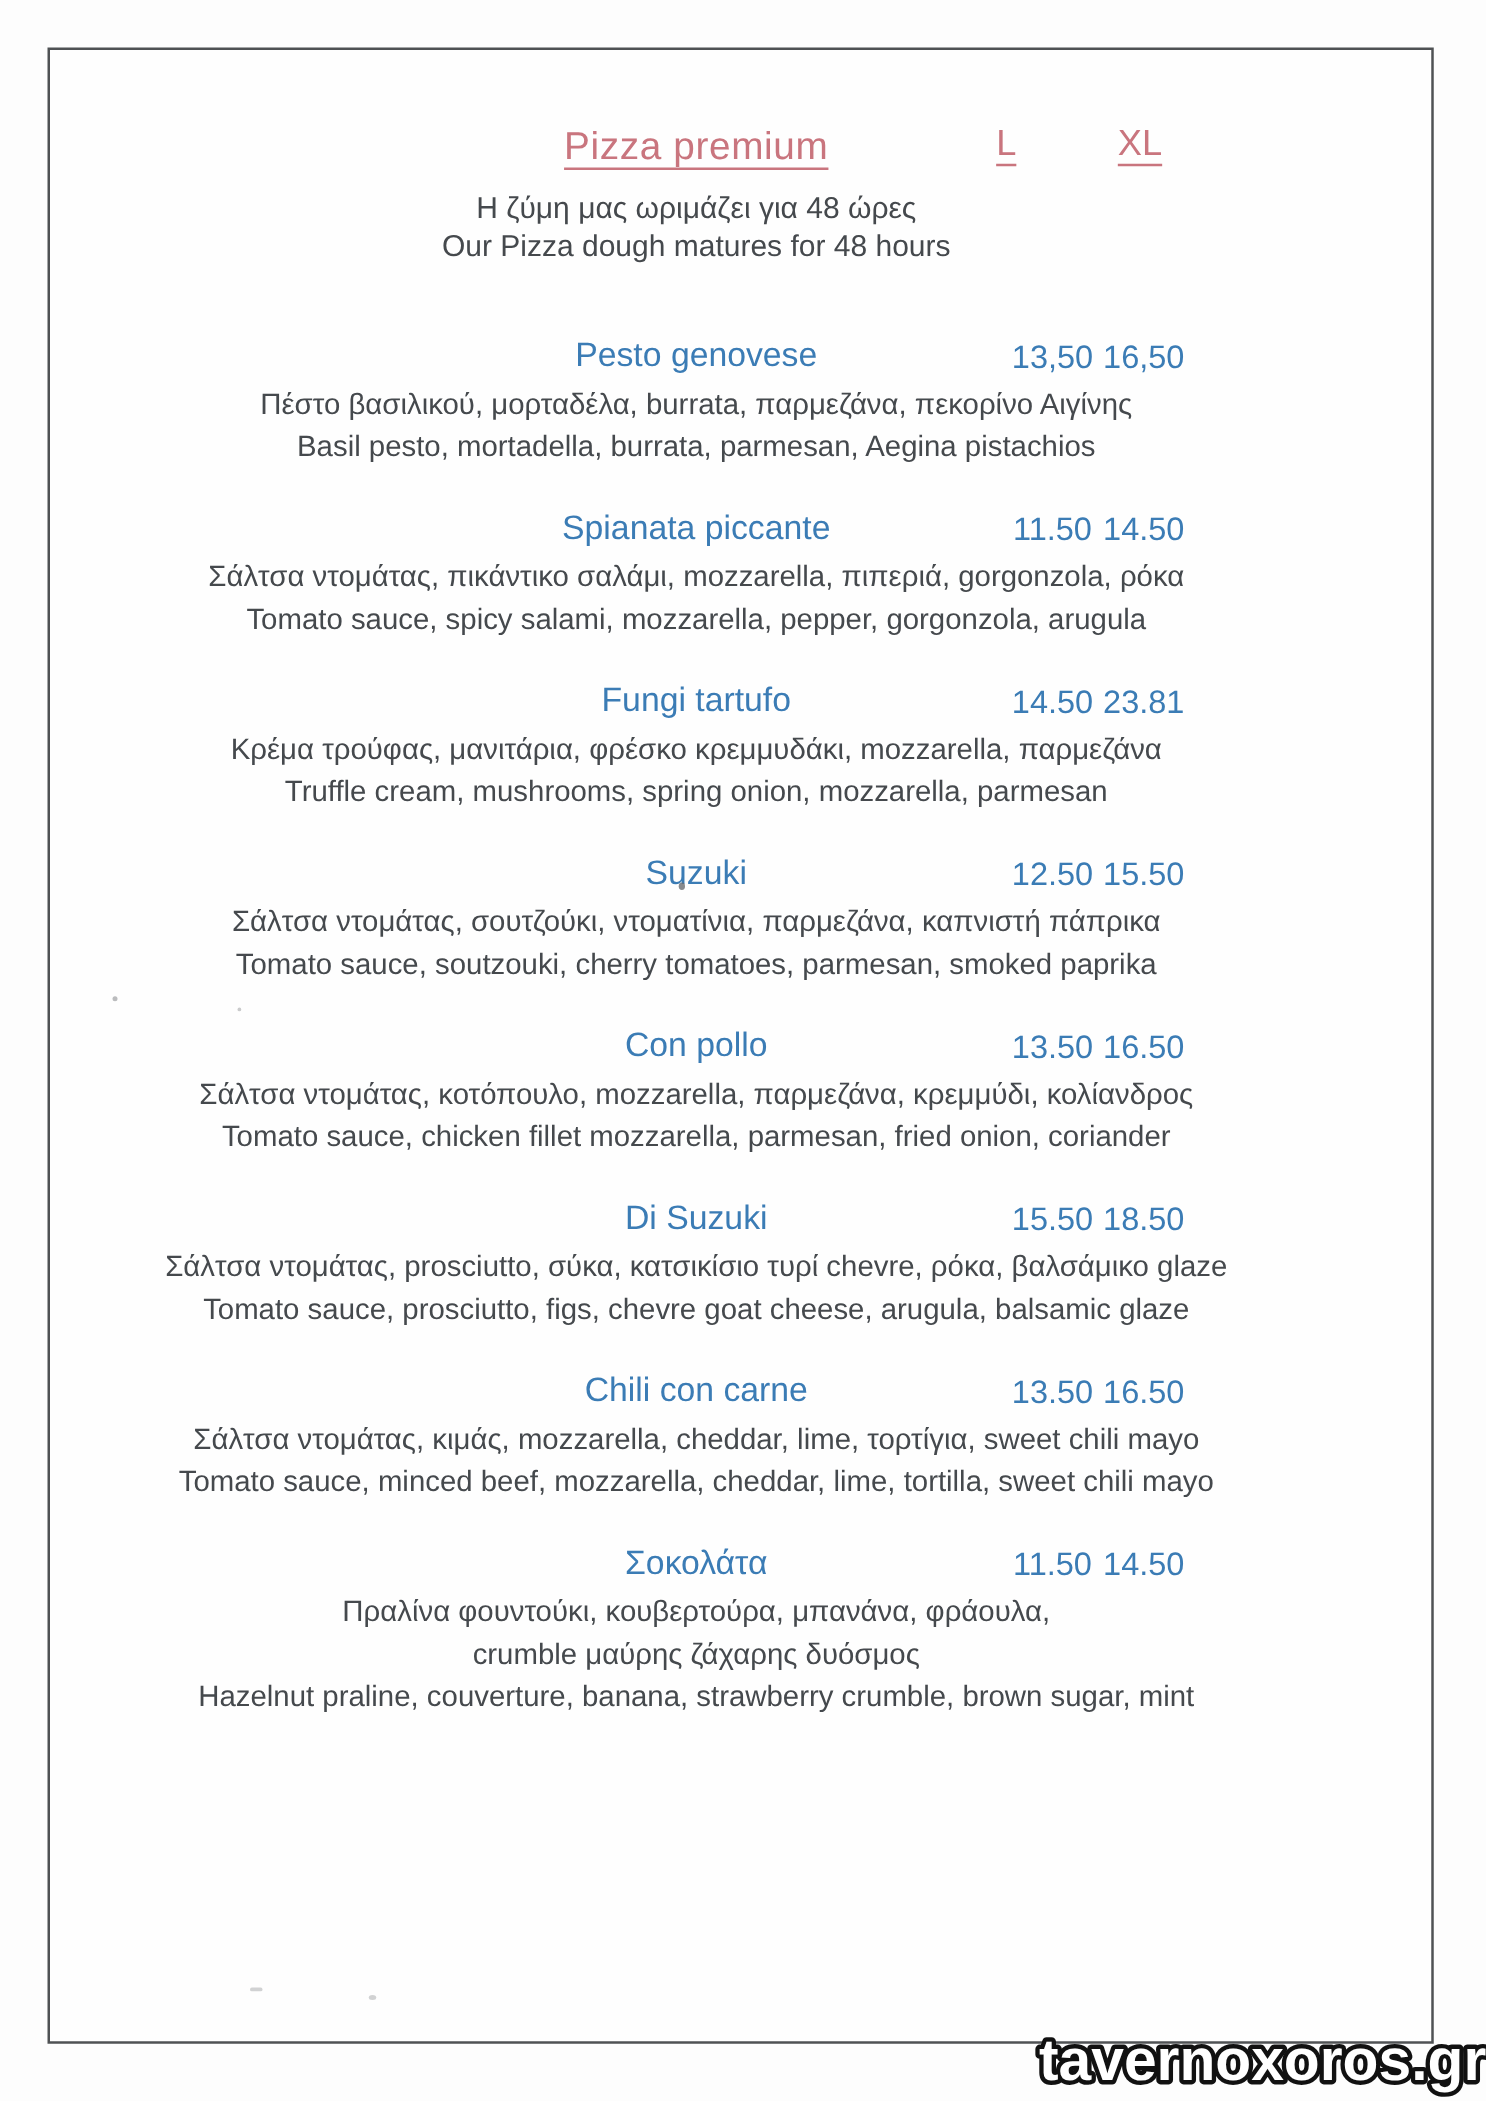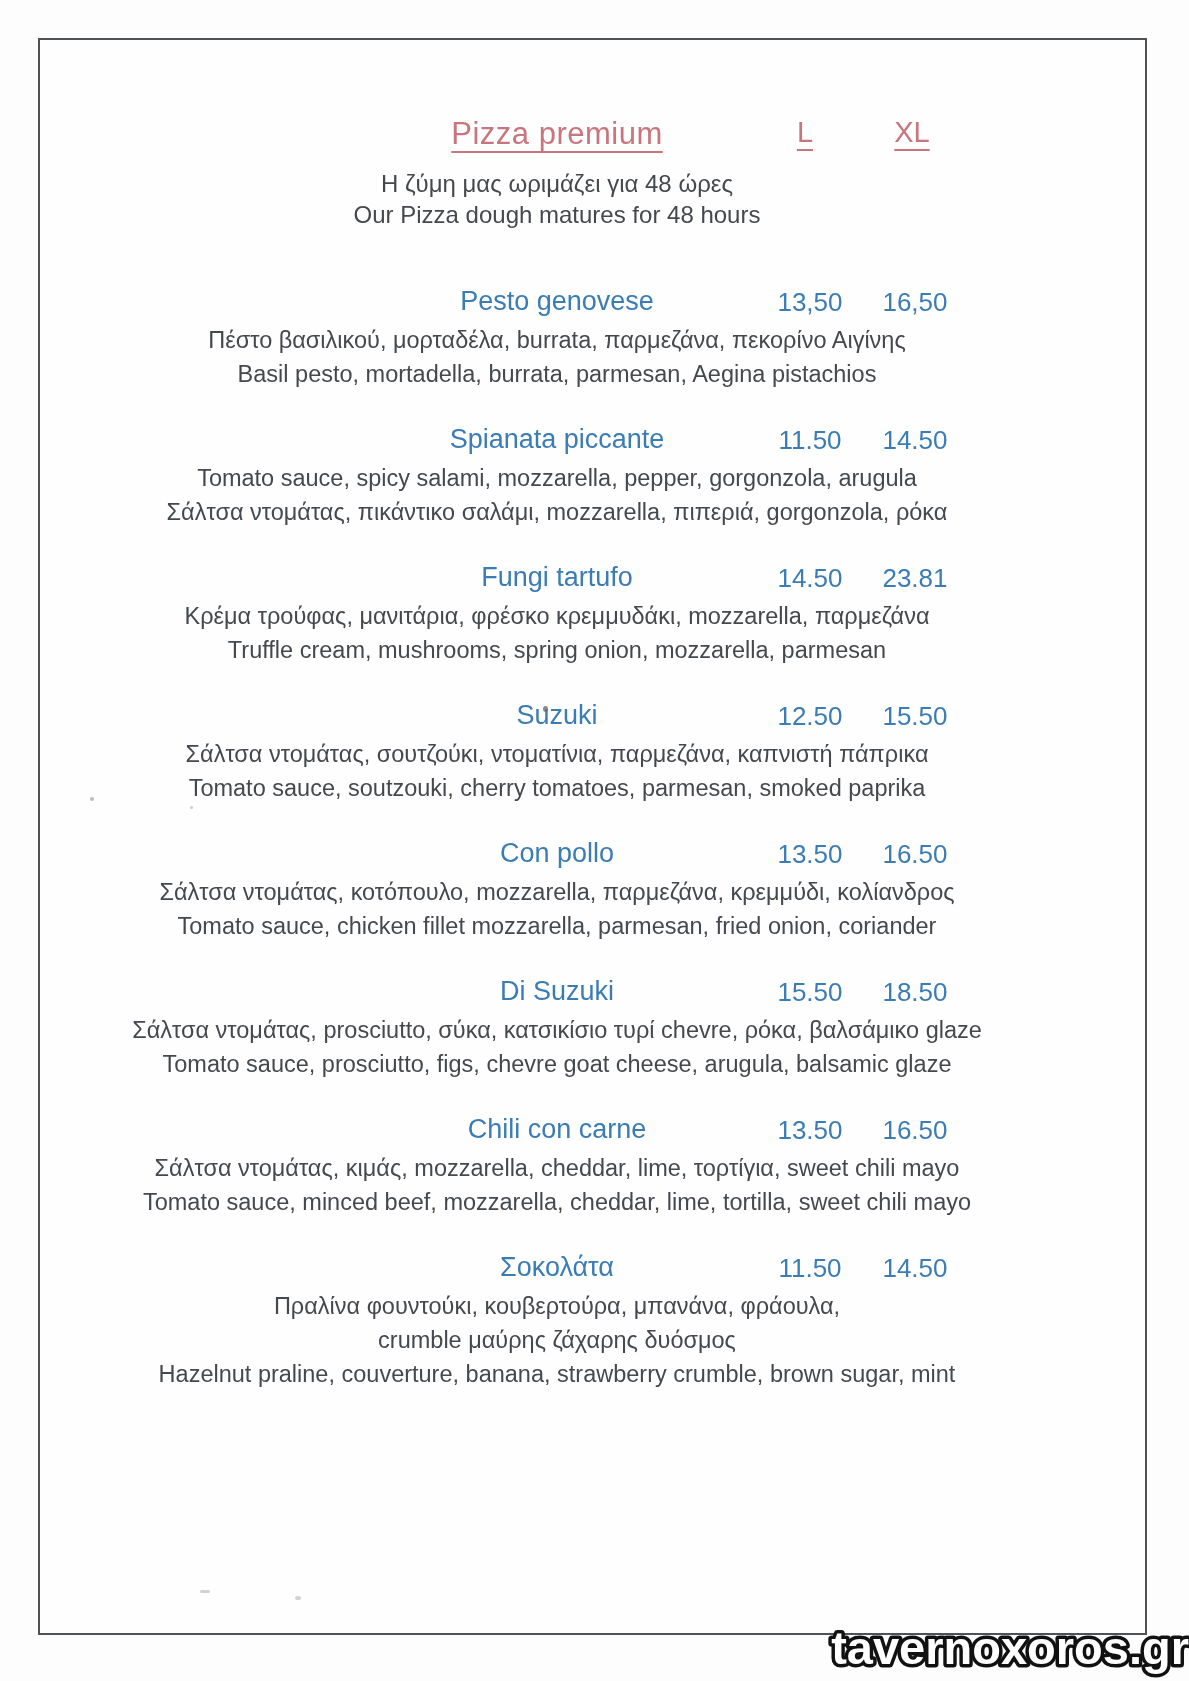--- a/index.html
+++ b/index.html
@@ -14,21 +14,21 @@
     background: #fdfdfd;
     overflow: hidden;
   }
   .frame {
     position: absolute;
     left: 38px; top: 38px;
     width: 1109px; height: 1597px;
     border: 2px solid #4f5254;
     box-sizing: border-box;
     background: #fefefe;
-    padding-top: 76px;
+    padding-top: 59px;
   }
   .pink { color: #c9757e; }
   .blue { color: #3b7cb5; }
   .ink  { color: #45494d; }
   .underlined {
     text-decoration: underline;
     text-decoration-thickness: 2px;
     text-underline-offset: 7px;
   }
   .title-row { position: relative; height: 40px; }
@@ -50,21 +50,21 @@
   .item.extra-gap { margin-top: 16px; }
   .item-header { position: relative; height: 37px; }
   .item-name {
     position: absolute; left: 0; width: 1034px;
     text-align: center; font-size: 27px;
   }
   .price {
     position: absolute; width: 100px; text-align: center;
     font-size: 26px; top: 1px;
   }
-  .price.l  { left: 720px; }
+  .price.l  { left: 752px; }
   .price.xl { left: 825px; }
   .desc {
     width: 1034px; text-align: center;
     font-size: 23.5px; line-height: 34px;
     white-space: pre-line;
   }
   .speck {
     position: absolute; background: #6a6d70; border-radius: 50%;
     pointer-events: none;
   }
@@ -97,22 +97,22 @@
         <div class="desc ink">Πέστο βασιλικού, μορταδέλα, burrata, παρμεζάνα, πεκορίνο Αιγίνης</div>
         <div class="desc ink">Basil pesto, mortadella, burrata, parmesan, Aegina pistachios</div>
       </div>
 
       <div class="item">
         <div class="item-header">
           <span class="item-name blue">Spianata piccante</span>
           <span class="price l blue">11.50</span>
           <span class="price xl blue">14.50</span>
         </div>
+        <div class="desc ink">Σάλτσα ντομάτας, πικάντικο σαλάμι, mozzarella, πιπεριά, gorgonzola, ρόκα</div>
         <div class="desc ink">Tomato sauce, spicy salami, mozzarella, pepper, gorgonzola, arugula</div>
-        <div class="desc ink">Σάλτσα ντομάτας, πικάντικο σαλάμι, mozzarella, πιπεριά, gorgonzola, ρόκα</div>
       </div>
 
 
       <div class="item">
         <div class="item-header">
           <span class="item-name blue">Fungi tartufo</span>
           <span class="price l blue">14.50</span>
           <span class="price xl blue">23.81</span>
         </div>
         <div class="desc ink">Κρέμα τρούφας, μανιτάρια, φρέσκο κρεμμυδάκι, mozzarella, παρμεζάνα</div>

